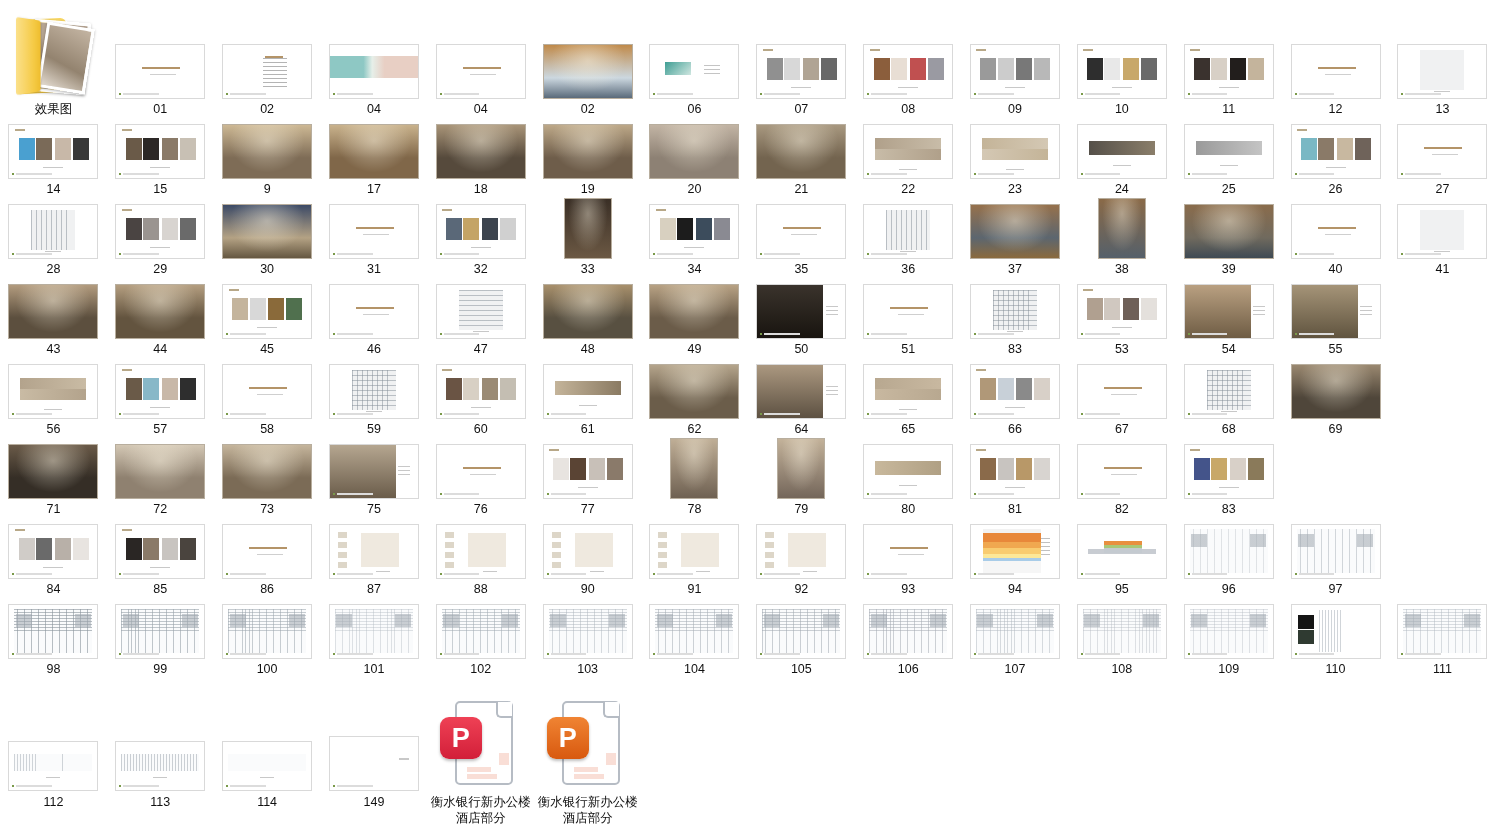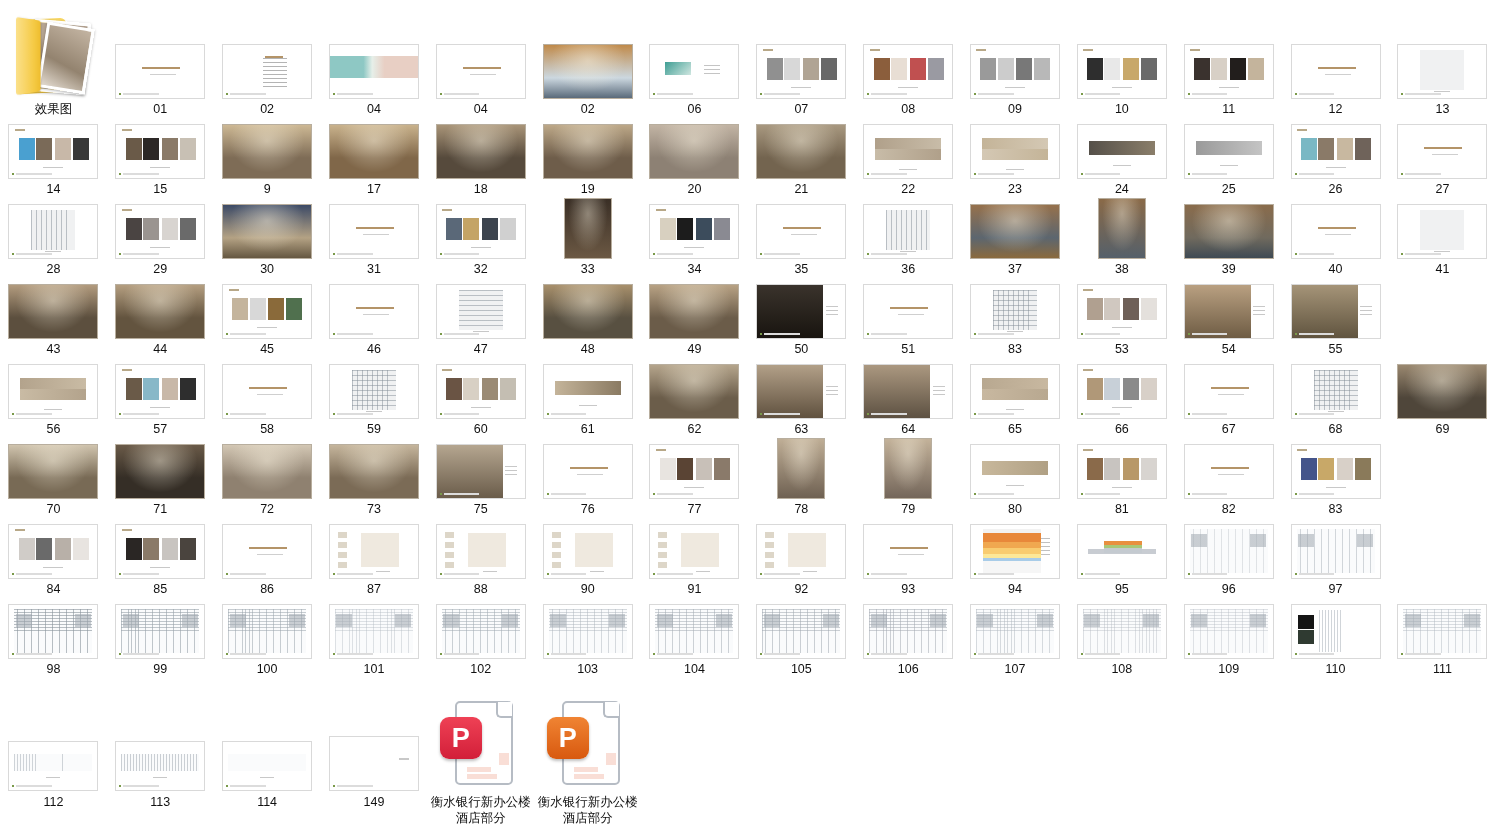--- a/index.html
+++ b/index.html
@@ -335,24 +335,20 @@
     <div class="label">60</div>
   </div>
       <div class="cell" style="--c1: #c4b49a; --c2: #8a7a62;">
     <div class="thumb k-strip sf"></div>
     <div class="label">61</div>
   </div>
       <div class="cell" style="--c1: #b5a58c; --c2: #6b5d4a;">
     <div class="thumb k-photo"></div>
     <div class="label">62</div>
   </div>
-      <div class="cell" style="--c1: #b2a088; --c2: #60513f;">
-    <div class="thumb k-split sf"></div>
-    <div class="label">63</div>
-  </div>
       <div class="cell" style="--c1: #ab9880; --c2: #5d5142;">
     <div class="thumb k-split sf"></div>
     <div class="label">64</div>
   </div>
       <div class="cell" style="--c1: #b8a890; --c2: #c8b8a0;">
     <div class="thumb k-2strip sf"></div>
     <div class="label">65</div>
   </div>
       <div class="cell" style="--c1: #b09878; --c2: #c8d0d8; --c3: #8a8a8a; --c4: #d8d0c8;">
     <div class="thumb k-collage sf"></div>
@@ -365,24 +361,20 @@
       <div class="cell">
     <div class="thumb k-plan sf"></div>
     <div class="label">68</div>
   </div>
       <div class="cell" style="--c1: #9a8870; --c2: #4f463a;">
     <div class="thumb k-photo"></div>
     <div class="label">69</div>
   </div>
     </div>
     <div class="row">
-      <div class="cell" style="--c1: #d0c4ae; --c2: #786a55;">
-    <div class="thumb k-photo"></div>
-    <div class="label">70</div>
-  </div>
       <div class="cell" style="--c1: #6a5a48; --c2: #352e26;">
     <div class="thumb k-photo"></div>
     <div class="label">71</div>
   </div>
       <div class="cell" style="--c1: #d3c7b4; --c2: #8f8170;">
     <div class="thumb k-photo"></div>
     <div class="label">72</div>
   </div>
       <div class="cell" style="--c1: #c5b59c; --c2: #7b6b56;">
     <div class="thumb k-photo"></div>

